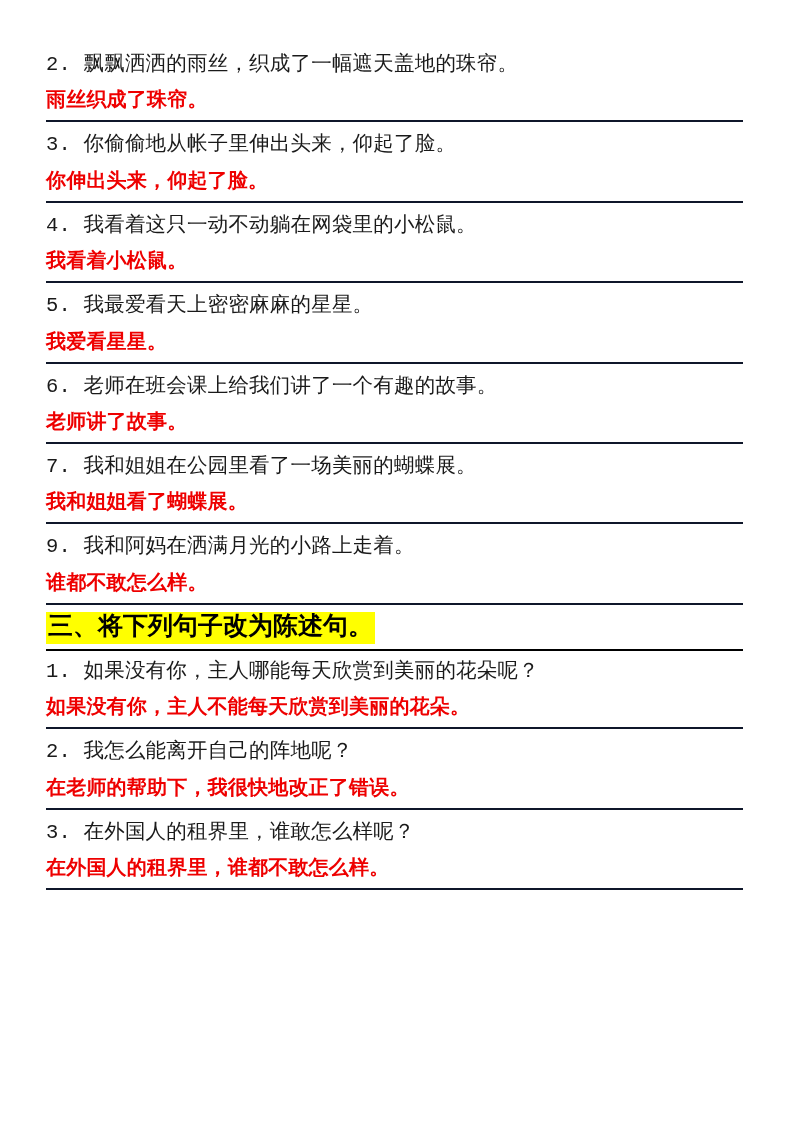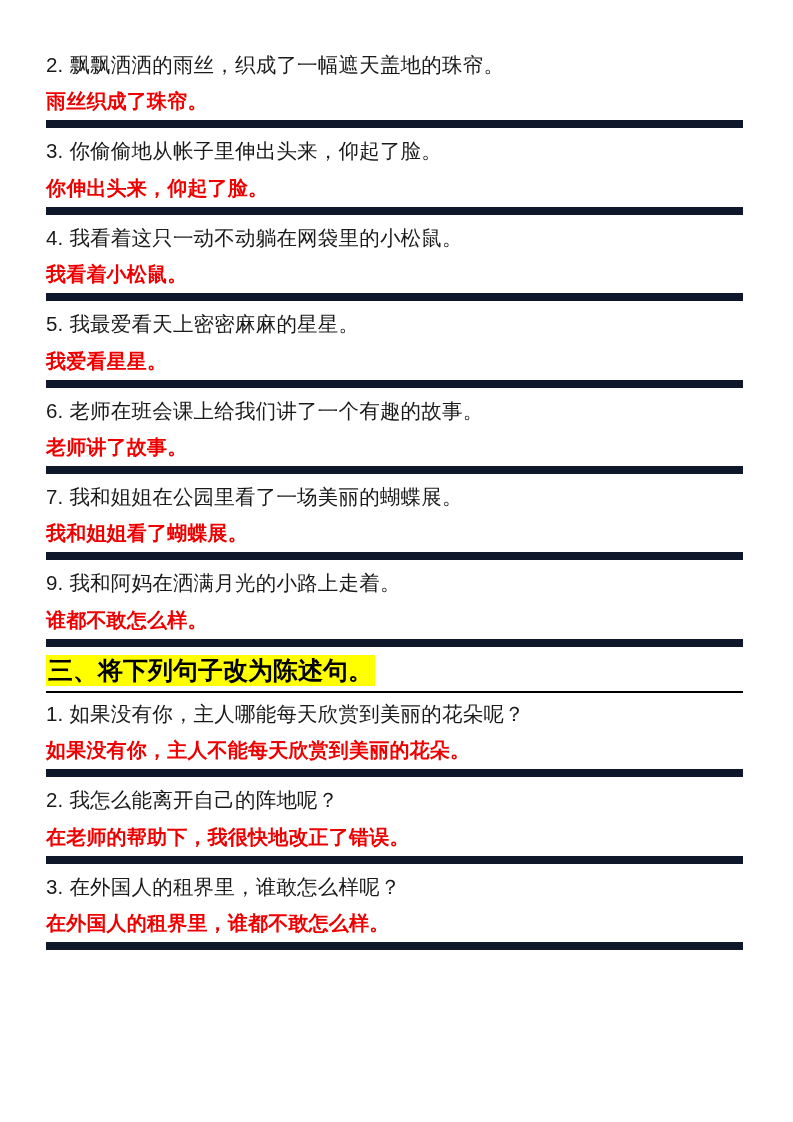--- a/index.html
+++ b/index.html
@@ -13,20 +13,21 @@
     font-family: "Liberation Sans", "DejaVu Sans", sans-serif;
     color: #000000;
     position: relative;
     overflow: hidden;
   }
   .page {
     box-sizing: border-box;
     width: 793px;
     height: 1122px;
     padding: 44px 50px 0 46px;
+    font-family: Liberation Mono, monospace;
   }
   .row {
     position: relative;
     padding: 0 0 2px 0;
   }
   
   .q {
     font-size: 20.5px;
     line-height: 1.58;
     color: #1a1a1a;
@@ -35,21 +36,21 @@
     white-space: pre-wrap;
   }
   
   .a {
     font-size: 20px;
     line-height: 1.5;
     color: #ee0000;
     font-weight: bold;
     letter-spacing: 0.2px;
     padding: 2px 0 4px 0;
-    border-bottom: 8px solid #0f172a;
+    border-bottom: 2px solid #0f172a;
     white-space: pre-wrap;
   }
   .a.nounder {
     border-bottom: none;
   }
   
   .section-head {
     font-size: 25px;
     font-weight: bold;
     line-height: 1.45;

